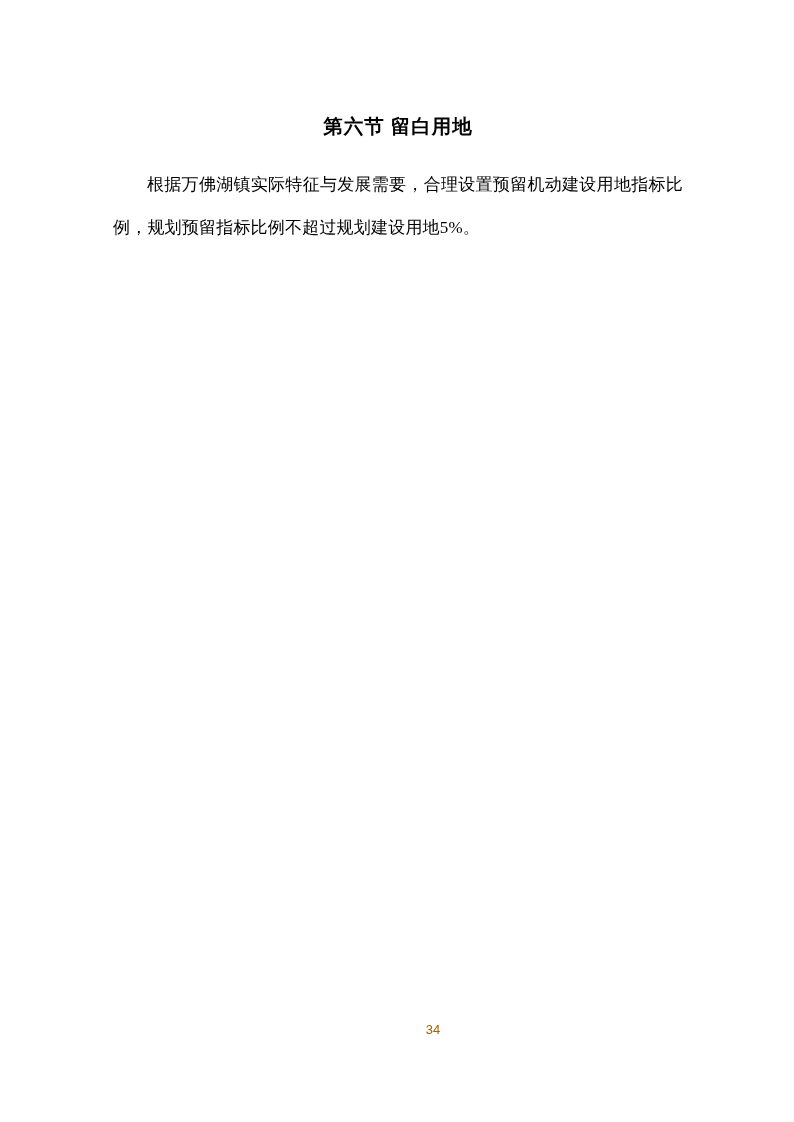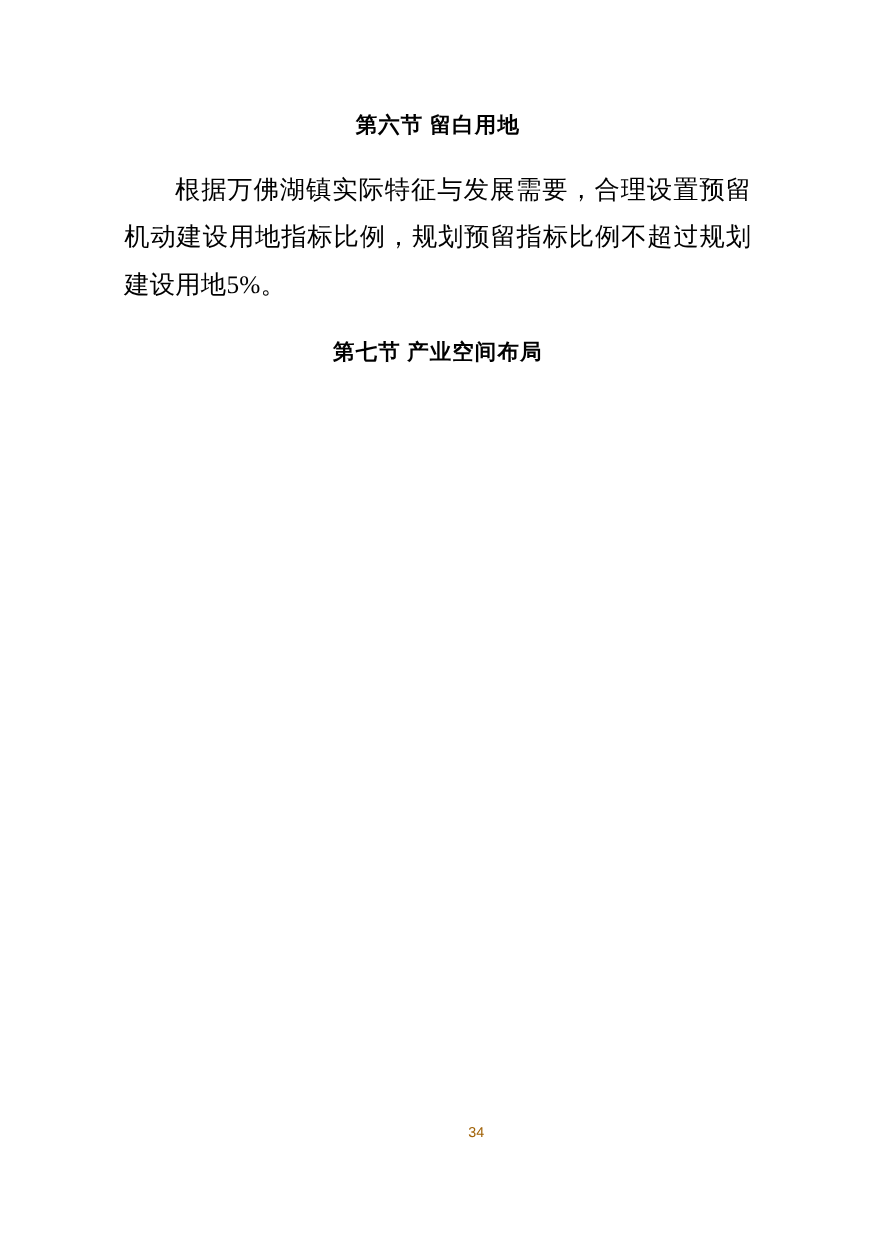--- a/index.html
+++ b/index.html
@@ -28,34 +28,34 @@
     position: absolute;
     left: 113px;
     top: 96px;
     width: 570px;
   }
   .section-heading {
     text-align: center;
     font-size: 19.5px;
     font-weight: bold;
     letter-spacing: 1px;
-    margin: 4px 0 22px 0;
+    margin: 16px 0 22px 0;
     line-height: 1.5;
     font-family: "Liberation Serif", "DejaVu Serif", serif;
   }
   .section-heading-2 {
     text-align: center;
     font-size: 19.5px;
     font-weight: bold;
     letter-spacing: 1px;
     margin: 26px 0 24px 0;
     line-height: 1.5;
   }
   p.body-text {
-    font-size: 23px;
+    font-size: 17px;
     line-height: 43px;
     margin: 0 0 0 0;
     text-align: justify;
     text-justify: inter-ideograph;
     text-indent: 2em;
     letter-spacing: 0.2px;
   }
   .bold-underline {
     font-weight: bold;
     text-decoration: underline;
@@ -78,19 +78,18 @@
 <body>
 
 <div class="page">
   <div class="content">
 
     <h2 class="section-heading">第六节  留白用地</h2>
 
     <p class="body-text">根据万佛湖镇实际特征与发展需要，合理设置预留机动建设用地指标比例，规划预留指标比例不超过规划建设用地5%。</p>
 
 
-    <h2 class="section-heading-2">第七节  产业空间布局</h2>
 
 
   </div>
 
   <div class="page-number">34</div>
 </div>
 
 </body></html>

